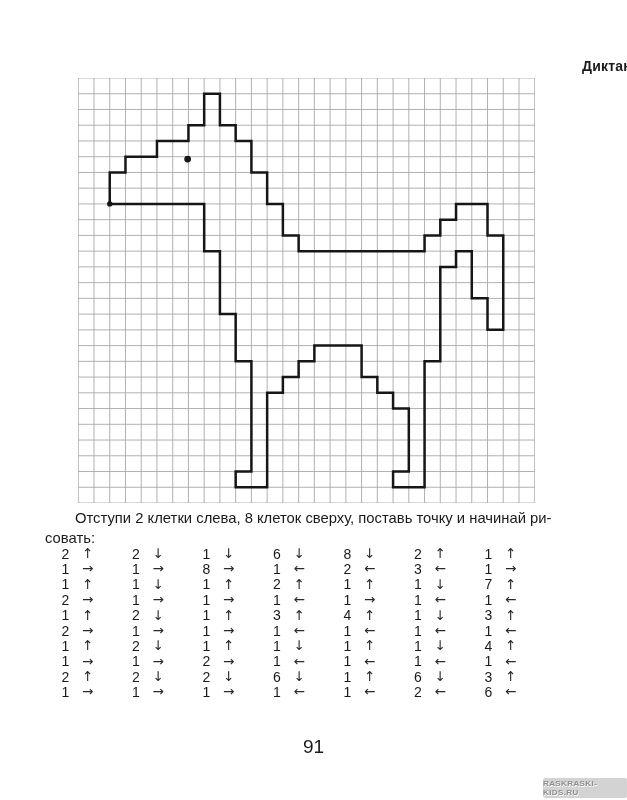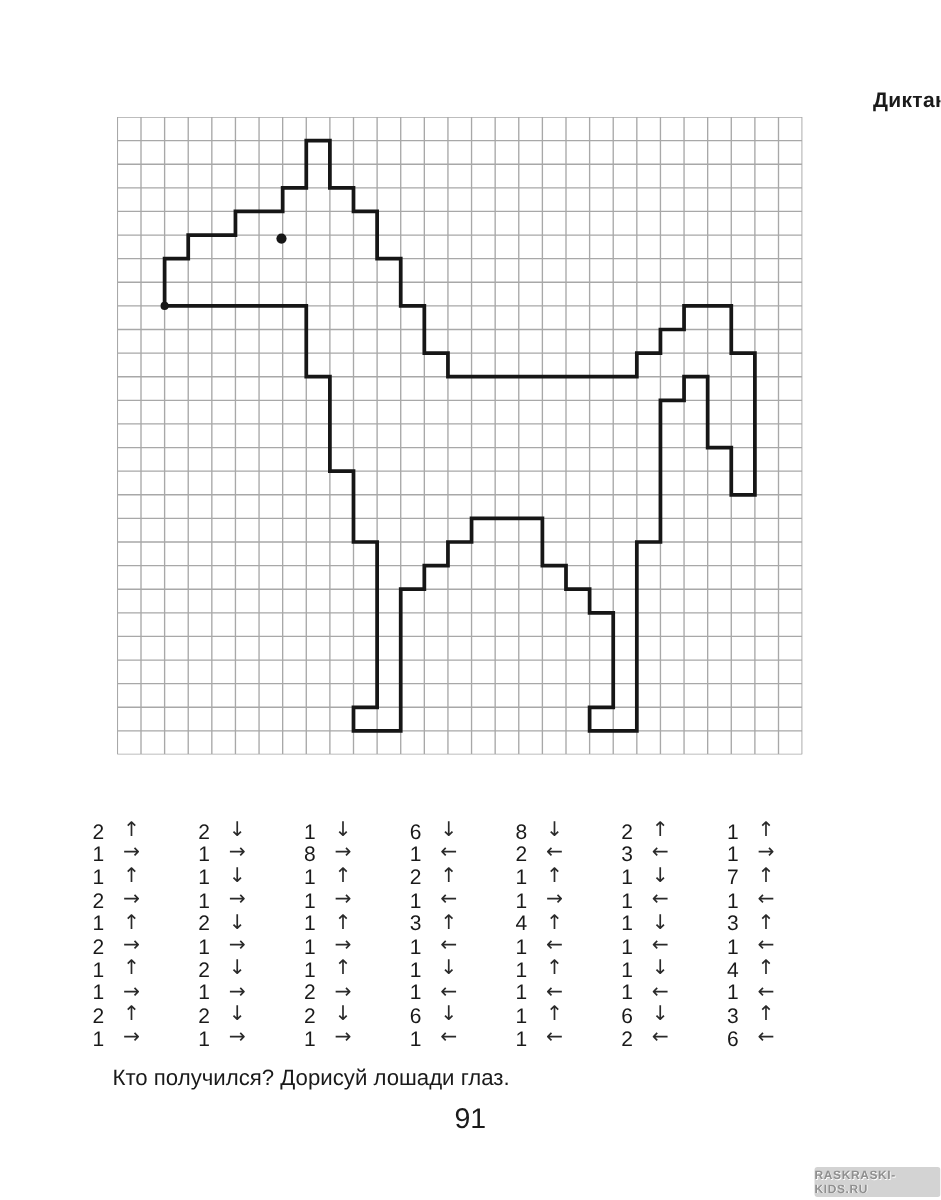--- a/index.html
+++ b/index.html
@@ -47,20 +47,21 @@
 
   <div class="grid-wrap">
     <svg id="grid-svg" xmlns="http://www.w3.org/2000/svg" viewBox="0 0 456.75 425.25" width="457" height="425">
         <path d="M0.00 0V425.25M15.75 0V425.25M31.50 0V425.25M47.25 0V425.25M63.00 0V425.25M78.75 0V425.25M94.50 0V425.25M110.25 0V425.25M126.00 0V425.25M141.75 0V425.25M157.50 0V425.25M173.25 0V425.25M189.00 0V425.25M204.75 0V425.25M220.50 0V425.25M236.25 0V425.25M252.00 0V425.25M267.75 0V425.25M283.50 0V425.25M299.25 0V425.25M315.00 0V425.25M330.75 0V425.25M346.50 0V425.25M362.25 0V425.25M378.00 0V425.25M393.75 0V425.25M409.50 0V425.25M425.25 0V425.25M441.00 0V425.25M456.75 0V425.25M0 0.00H456.75M0 15.75H456.75M0 31.50H456.75M0 47.25H456.75M0 63.00H456.75M0 78.75H456.75M0 94.50H456.75M0 110.25H456.75M0 126.00H456.75M0 141.75H456.75M0 157.50H456.75M0 173.25H456.75M0 189.00H456.75M0 204.75H456.75M0 220.50H456.75M0 236.25H456.75M0 252.00H456.75M0 267.75H456.75M0 283.50H456.75M0 299.25H456.75M0 315.00H456.75M0 330.75H456.75M0 346.50H456.75M0 362.25H456.75M0 378.00H456.75M0 393.75H456.75M0 409.50H456.75M0 425.25H456.75" stroke="#a8a8a8" stroke-width="0.9" fill="none"></path>
         <polygon points="31.50,126.00 31.50,94.50 47.25,94.50 47.25,78.75 78.75,78.75 78.75,63.00 110.25,63.00 110.25,47.25 126.00,47.25 126.00,15.75 141.75,15.75 141.75,47.25 157.50,47.25 157.50,63.00 173.25,63.00 173.25,94.50 189.00,94.50 189.00,126.00 204.75,126.00 204.75,157.50 220.50,157.50 220.50,173.25 346.50,173.25 346.50,157.50 362.25,157.50 362.25,141.75 378.00,141.75 378.00,126.00 409.50,126.00 409.50,157.50 425.25,157.50 425.25,252.00 409.50,252.00 409.50,220.50 393.75,220.50 393.75,173.25 378.00,173.25 378.00,189.00 362.25,189.00 362.25,283.50 346.50,283.50 346.50,409.50 315.00,409.50 315.00,393.75 330.75,393.75 330.75,330.75 315.00,330.75 315.00,315.00 299.25,315.00 299.25,299.25 283.50,299.25 283.50,267.75 236.25,267.75 236.25,283.50 220.50,283.50 220.50,299.25 204.75,299.25 204.75,315.00 189.00,315.00 189.00,409.50 157.50,409.50 157.50,393.75 173.25,393.75 173.25,283.50 157.50,283.50 157.50,236.25 141.75,236.25 141.75,173.25 126.00,173.25 126.00,126.00" fill="none" stroke="#161616" stroke-width="2.5" stroke-linejoin="miter"></polygon>
         <circle cx="31.50" cy="126.00" r="2.7" fill="#161616"></circle>
         <circle cx="109.46" cy="81.11" r="3.4" fill="#161616"></circle>
       </svg>
   </div>
 
+  <p class="instruction"><span>Отступи 2 клетки слева, 8 клеток сверху, поставь точку и начинай ри-</span><br><span>совать:</span></p>
 
   <div class="dictation" id="dictation-table">
       <div class="dict-col">
         <div class="dict-row">
           <span class="dict-num">2</span>
           <span class="dict-arrow">↑</span>
         </div>
         <div class="dict-row">
           <span class="dict-num">1</span>
           <span class="dict-arrow">→</span>
@@ -345,18 +346,17 @@
           <span class="dict-num">3</span>
           <span class="dict-arrow">↑</span>
         </div>
         <div class="dict-row">
           <span class="dict-num">6</span>
           <span class="dict-arrow">←</span>
         </div>
       </div>
     </div>
 
-  <p class="question">Кто получился? Дорисуй лошади глаз.</p>
 
   <div class="page-number">91</div>
 
   <div class="watermark">RASKRASKI-KIDS.RU</div>
 </div>
 
 </body></html>

